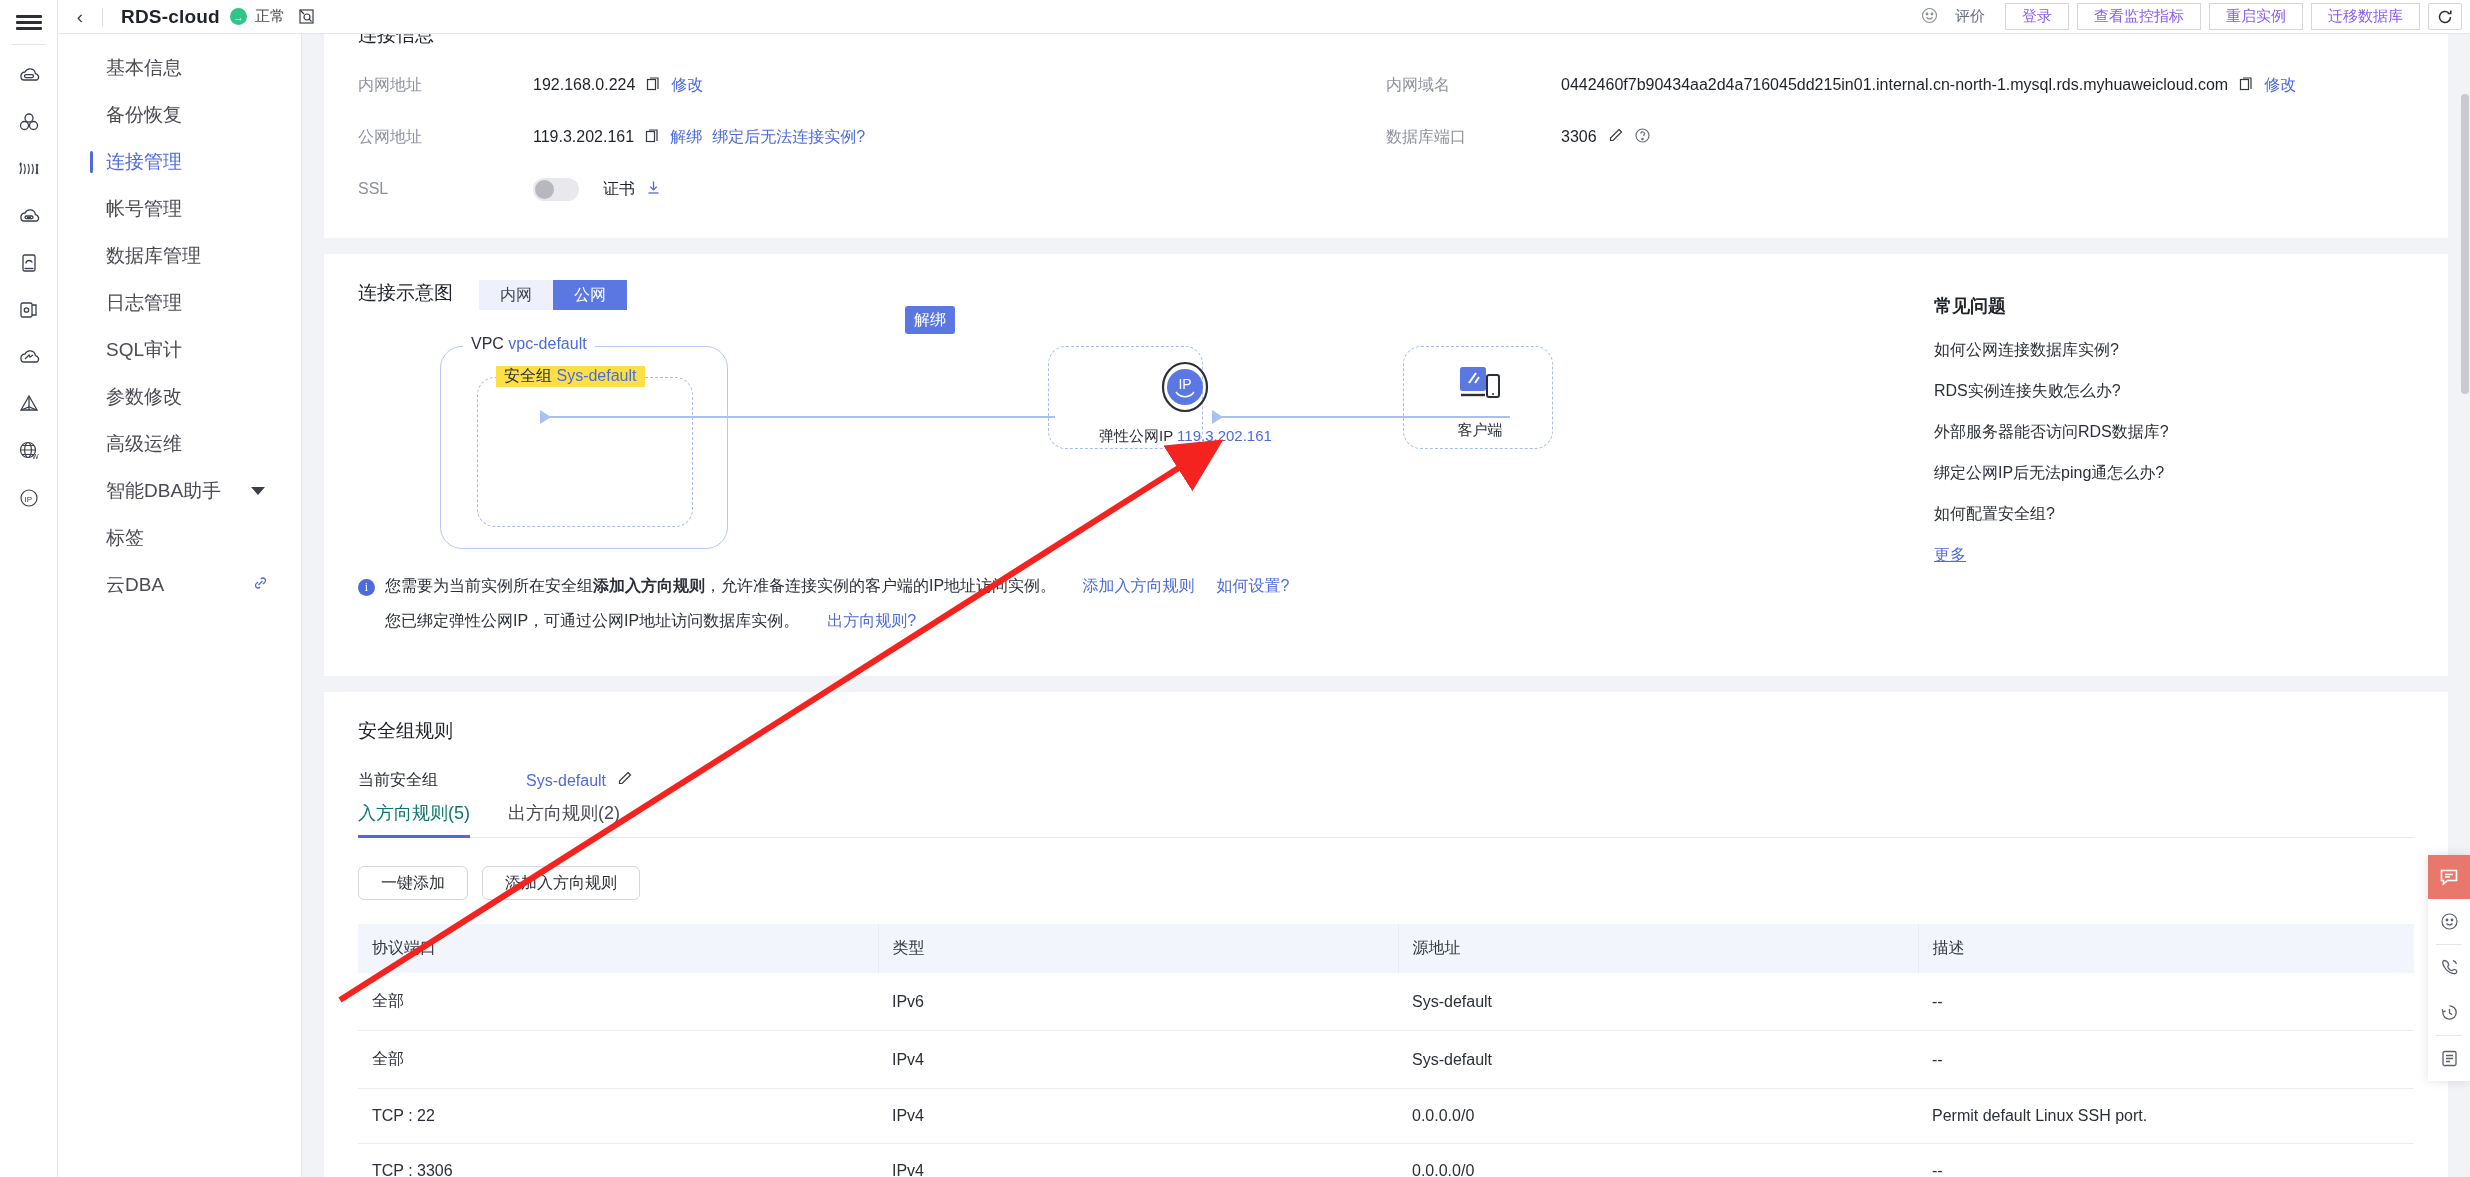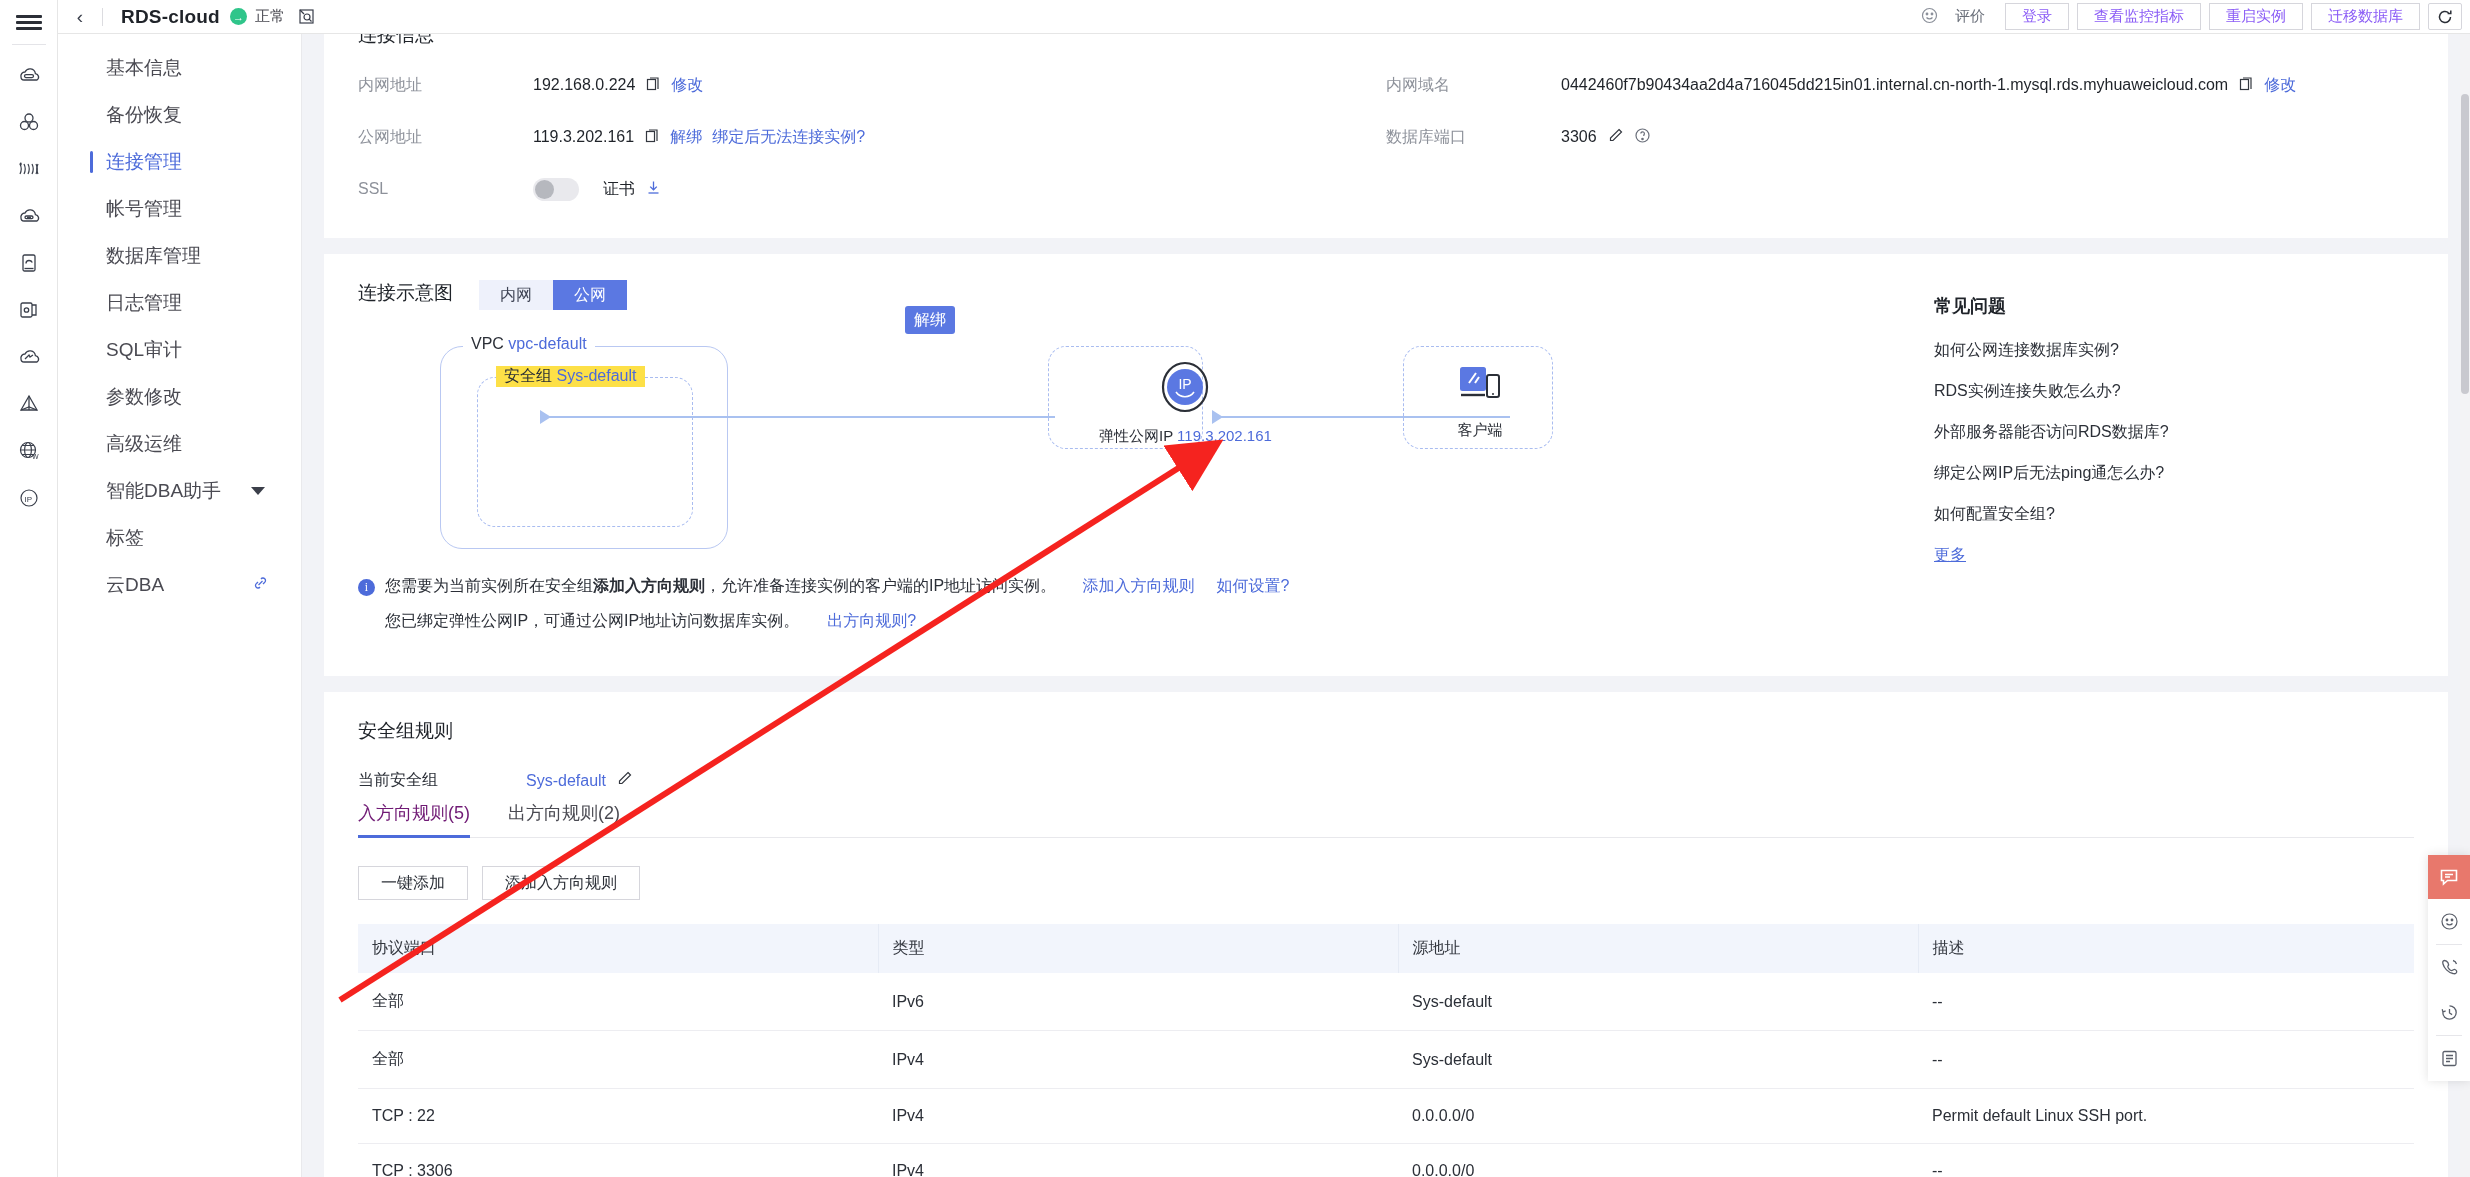--- a/index.html
+++ b/index.html
@@ -172,27 +172,27 @@
   .faq-item { font-size: 16px; color:#2b2f37; margin-bottom: 20px; cursor:pointer; }
   .faq-more { font-size: 16px; color:#4d6bda; text-decoration: underline; cursor:pointer; }
 
   
   .card-sg { padding: 26px 34px 0 34px; min-height: 520px; }
   .sg-title { font-size: 19px; color:#1f2329; margin-bottom: 26px; }
   .sg-cur { display:flex; align-items:center; font-size:16px; }
   .sg-cur .lab2 { width: 168px; color:#2b2f37;}
   .tabs { display:flex; gap: 38px; margin-top: 10px; border-bottom:1px solid #e8e8ec; }
   .tab { padding-bottom: 12px; font-size: 18px; color:#4a4a52; cursor:pointer; position:relative;}
-  .tab.sel { color:#701a75; }
+  .tab.sel { color:#0f766e; }
   .tab.sel::after{ content:""; position:absolute; left:0;right:0;bottom:-1px;height:3px;background:#4d6bda;}
   .btn-row { display:flex; gap: 14px; margin: 28px 0 24px 0;}
   .obtn {
     height: 34px; padding: 0 22px; border:1px solid #d6d6dc; background:#fff;
     font-size:16px; color:#2b2f37; display:flex;align-items:center;justify-content:center;cursor:pointer;
-    border-radius:0;
+    border-radius:6px;
   }
   table { width: 100%; border-collapse: collapse; }
   thead th {
     background:#f2f5fc; text-align:left; font-size: 16px; color:#33373f; font-weight:400;
     padding: 14px 0 14px 14px; border-right:1px solid #e6ebf5;
   }
   thead th:last-child{border-right:none;}
   tbody td { font-size:16px; color:#2b2f37; padding: 18px 0 18px 14px; border-bottom:1px solid #ededf1; }
   .c1{width:520px;} .c2{width:520px;} .c3{width:520px;}
 

